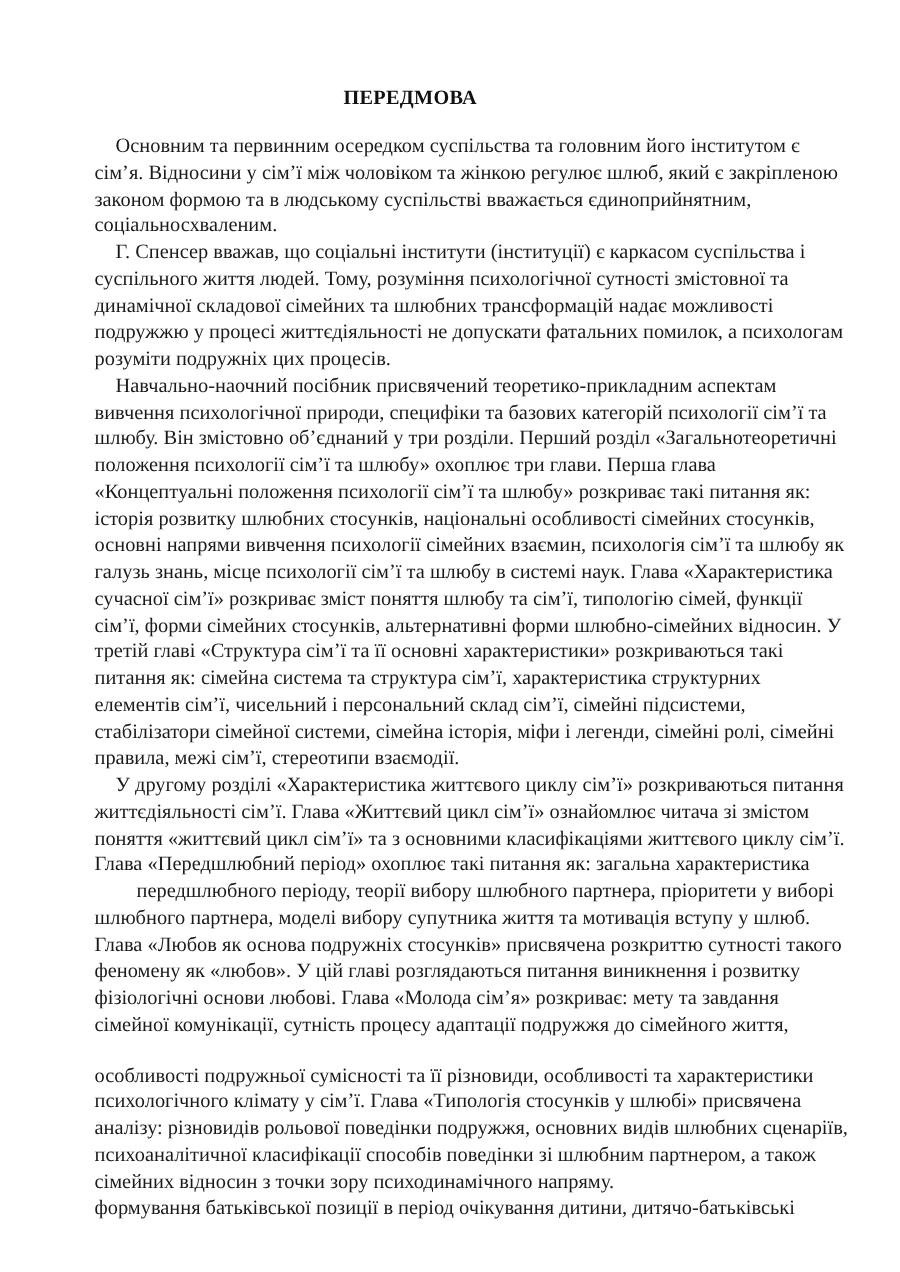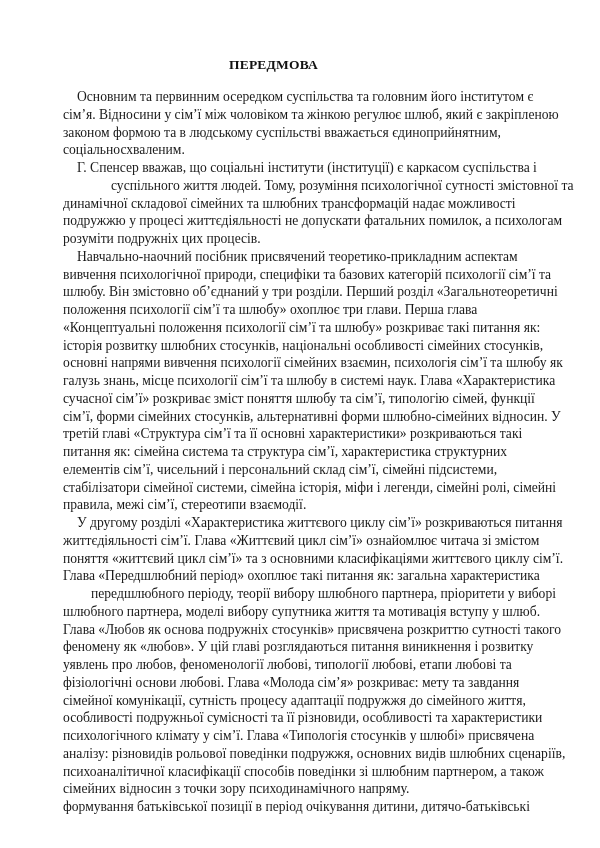--- a/index.html
+++ b/index.html
@@ -30,21 +30,21 @@
 
     <div>
       <span class="ln ind" style="white-space: nowrap; word-spacing: 0px; text-align-last: left;">Основним та первинним осередком суспільства та головним його інститутом є</span>
       <span class="ln" style="white-space: nowrap; word-spacing: 0px; text-align-last: left;">сім’я. Відносини у сім’ї між чоловіком та жінкою регулює шлюб, який є закріпленою</span>
       <span class="ln" style="white-space: nowrap; word-spacing: 0px; text-align-last: left;">законом формою та в людському суспільстві вважається єдиноприйнятним,</span>
       <span class="ln last">соціальносхваленим.</span>
     </div>
 
     <div>
       <span class="ln ind" style="white-space: nowrap; word-spacing: 0px; text-align-last: left;">Г. Спенсер вважав, що соціальні інститути (інституції) є каркасом суспільства і</span>
-      <span class="ln" style="white-space: nowrap; word-spacing: 0px; text-align-last: left; margin-left: 48px;">суспільного життя людей. Тому, розуміння психологічної сутності змістовної та</span>
+      <span class="ln" style="white-space: nowrap; word-spacing: 0px; text-align-last: left;">суспільного життя людей. Тому, розуміння психологічної сутності змістовної та</span>
       <span class="ln" style="white-space: nowrap; word-spacing: 0px; text-align-last: left;">динамічної складової сімейних та шлюбних трансформацій надає можливості</span>
       <span class="ln" style="white-space: nowrap; word-spacing: 0px; text-align-last: left;">подружжю у процесі життєдіяльності не допускати фатальних помилок, а психологам</span>
       <span class="ln last">розуміти подружніх цих процесів.</span>
     </div>
 
     <div>
       <span class="ln ind" style="white-space: nowrap; word-spacing: 0px; text-align-last: left;">Навчально-наочний посібник присвячений теоретико-прикладним аспектам</span>
       <span class="ln" style="white-space: nowrap; word-spacing: 0px; text-align-last: left;">вивчення психологічної природи, специфіки та базових категорій психології сім’ї та</span>
       <span class="ln" style="white-space: nowrap; word-spacing: 0px; text-align-last: left;">шлюбу. Він змістовно об’єднаний у три розділи. Перший розділ «Загальнотеоретичні</span>
       <span class="ln" style="white-space: nowrap; word-spacing: 0px; text-align-last: left;">положення психології сім’ї та шлюбу» охоплює три глави. Перша глава</span>
@@ -63,24 +63,23 @@
 
     <div>
       <span class="ln ind" style="white-space: nowrap; word-spacing: 0px; text-align-last: left;">У другому розділі «Характеристика життєвого циклу сім’ї» розкриваються питання</span>
       <span class="ln" style="white-space: nowrap; word-spacing: 0px; text-align-last: left;">життєдіяльності сім’ї. Глава «Життєвий цикл сім’ї» ознайомлює читача зі змістом</span>
       <span class="ln" style="white-space: nowrap; word-spacing: 0px; text-align-last: left;">поняття «життєвий цикл сім’ї» та з основними класифікаціями життєвого циклу сім’ї.</span>
       <span class="ln" style="white-space: nowrap; word-spacing: 0px; text-align-last: left;">Глава «Передшлюбний період» охоплює такі питання як: загальна характеристика</span>
       <span class="ln" style="white-space: nowrap; word-spacing: 0px; text-align-last: left; margin-left: 28px;">передшлюбного періоду, теорії вибору шлюбного партнера, пріоритети у виборі</span>
       <span class="ln" style="white-space: nowrap; word-spacing: 0px; text-align-last: left;">шлюбного партнера, моделі вибору супутника життя та мотивація вступу у шлюб.</span>
       <span class="ln" style="white-space: nowrap; word-spacing: 0px; text-align-last: left;">Глава «Любов як основа подружніх стосунків» присвячена розкриттю сутності такого</span>
       <span class="ln" style="white-space: nowrap; word-spacing: 0px; text-align-last: left;">феномену як «любов». У цій главі розглядаються питання виникнення і розвитку</span>
-      <span class="ln" style="white-space: nowrap; word-spacing: 0px; text-align-last: left;">уявлень про любов, феноменології любові, типології любові, етапи любові та</span>
       <span class="ln" style="white-space: nowrap; word-spacing: 0px; text-align-last: left;">фізіологічні основи любові. Глава «Молода сім’я» розкриває: мету та завдання</span>
       <span class="ln" style="white-space: nowrap; word-spacing: 0px; text-align-last: left;">сімейної комунікації, сутність процесу адаптації подружжя до сімейного життя,</span>
-      <span class="ln" style="white-space: nowrap; word-spacing: 0px; text-align-last: left;">особливості подружньої сумісності та її різновиди, особливості та характеристики</span>
+      <span class="ln" style="white-space: nowrap; word-spacing: 0px; text-align-last: left; margin-top: 16px;">особливості подружньої сумісності та її різновиди, особливості та характеристики</span>
       <span class="ln" style="white-space: nowrap; word-spacing: 0px; text-align-last: left;">психологічного клімату у сім’ї. Глава «Типологія стосунків у шлюбі» присвячена</span>
       <span class="ln" style="white-space: nowrap; word-spacing: 0px; text-align-last: left;">аналізу: різновидів рольової поведінки подружжя, основних видів шлюбних сценаріїв,</span>
       <span class="ln" style="white-space: nowrap; word-spacing: 0px; text-align-last: left;">психоаналітичної класифікації способів поведінки зі шлюбним партнером, а також</span>
       <span class="ln last">сімейних відносин з точки зору психодинамічного напряму.</span>
     </div>
 
     <div>
       <span class="ln" style="white-space: nowrap; word-spacing: 0px; text-align-last: left;">формування батьківської позиції в період очікування дитини, дитячо-батьківські</span>
 
     </div>

